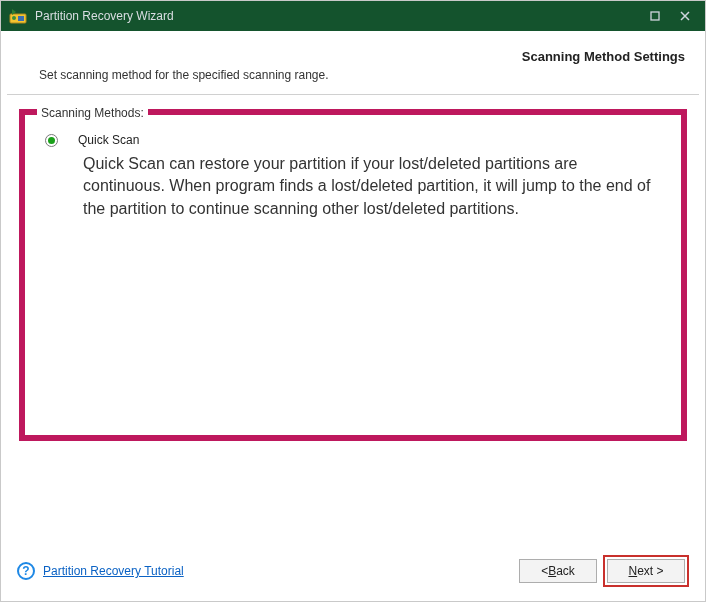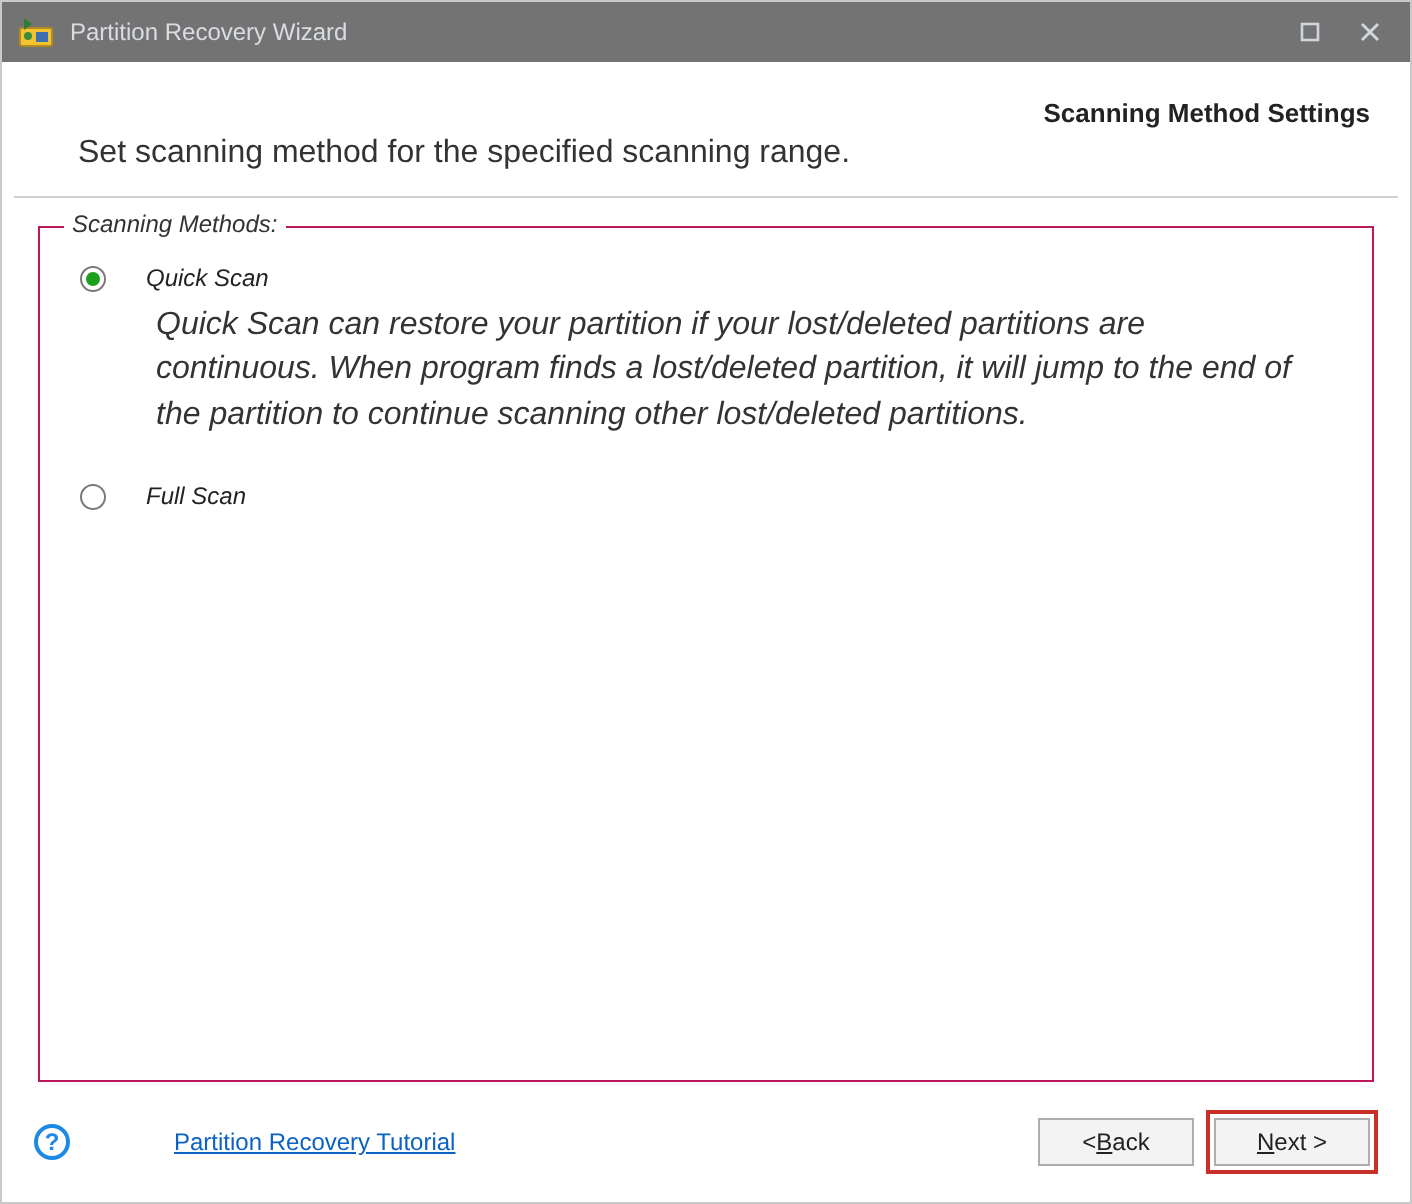--- a/index.html
+++ b/index.html
@@ -8,21 +8,21 @@
     font-family: "Segoe UI", Tahoma, sans-serif;
     font-size: 12px;
     background: #fff;
     width: 706px;
     height: 602px;
     overflow: hidden;
     border: 1px solid #c9c9c9;
   }
   .titlebar {
     height: 30px;
-    background: #737373;
+    background: #14532d;
     color: #fff;
     display: flex;
     align-items: center;
     padding: 0 6px 0 8px;
   }
   .titlebar .app-icon {
     width: 18px; height: 18px;
     margin-right: 8px;
     display:inline-block;
   }
@@ -41,35 +41,34 @@
   .header-area {
     padding: 18px 20px 12px 20px;
   }
   .header-title {
     font-weight: 600;
     font-size: 13px;
     color: #222;
     text-align: right;
   }
   .header-sub {
-    font-size: 16px;
+    font-size: 12px;
     color: #333;
     margin: 4px 0 0 18px;
   }
   .divider {
     height:1px; background:#d0d0d0;
     margin: 0 6px;
   }
   .content-wrap { padding: 14px 18px 8px 18px; }
   .groupbox {
     position: relative;
-    border: 1px solid #be185d;
+    border: 6px solid #be185d;
     padding: 18px 18px 210px 18px;
-    height: 428px;
-    font-style: italic;
+    height: 332px;
   }
   .groupbox .legend {
     position: absolute;
     top: -9px; left: 12px;
     background: #fff;
     padding: 0 4px;
     font-size: 12px;
     color: #333;
   }
   .option { margin-bottom: 22px; }
@@ -101,21 +100,21 @@
   }
   .help-left { display:flex; align-items:center; gap:8px; }
   .help-icon {
     width:18px;height:18px;border-radius:50%;
     border:2px solid #1e88e5;
     color:#1e88e5;
     display:flex;align-items:center;justify-content:center;
     font-weight:700;font-size:12px;
     line-height:1;
   }
-  .help-link { color:#0b62c4; text-decoration:underline; font-size:12px; cursor:pointer;margin-left:44px; }
+  .help-link { color:#0b62c4; text-decoration:underline; font-size:12px; cursor:pointer; }
   .footer-spacer { flex:1; }
   .btn {
     min-width:78px;
     height:24px;
     border:1px solid #adadad;
     background:#f3f3f3;
     font-size:12px;
     color:#222;
     padding: 0 10px;
     margin-left:6px;
@@ -166,24 +165,20 @@
 
     <div class="option">
       <div class="opt-row">
         <span class="radio selected"></span>
         <span class="opt-label">Quick Scan</span>
       </div>
       <div class="opt-desc">Quick Scan can restore your partition if your lost/deleted partitions are continuous. When program finds a lost/deleted partition, it will jump to the end of the partition to continue scanning other lost/deleted partitions.</div>
     </div>
 
     <div class="option">
-      <div class="opt-row">
-        <span class="radio"></span>
-        <span class="opt-label">Full Scan</span>
-      </div>
     </div>
   </div>
 </div>
 
 <div class="footer">
   <div class="help-left">
     <span class="help-icon">?</span>
     <span class="help-link">Partition Recovery Tutorial</span>
   </div>
   <div class="footer-spacer"></div>

